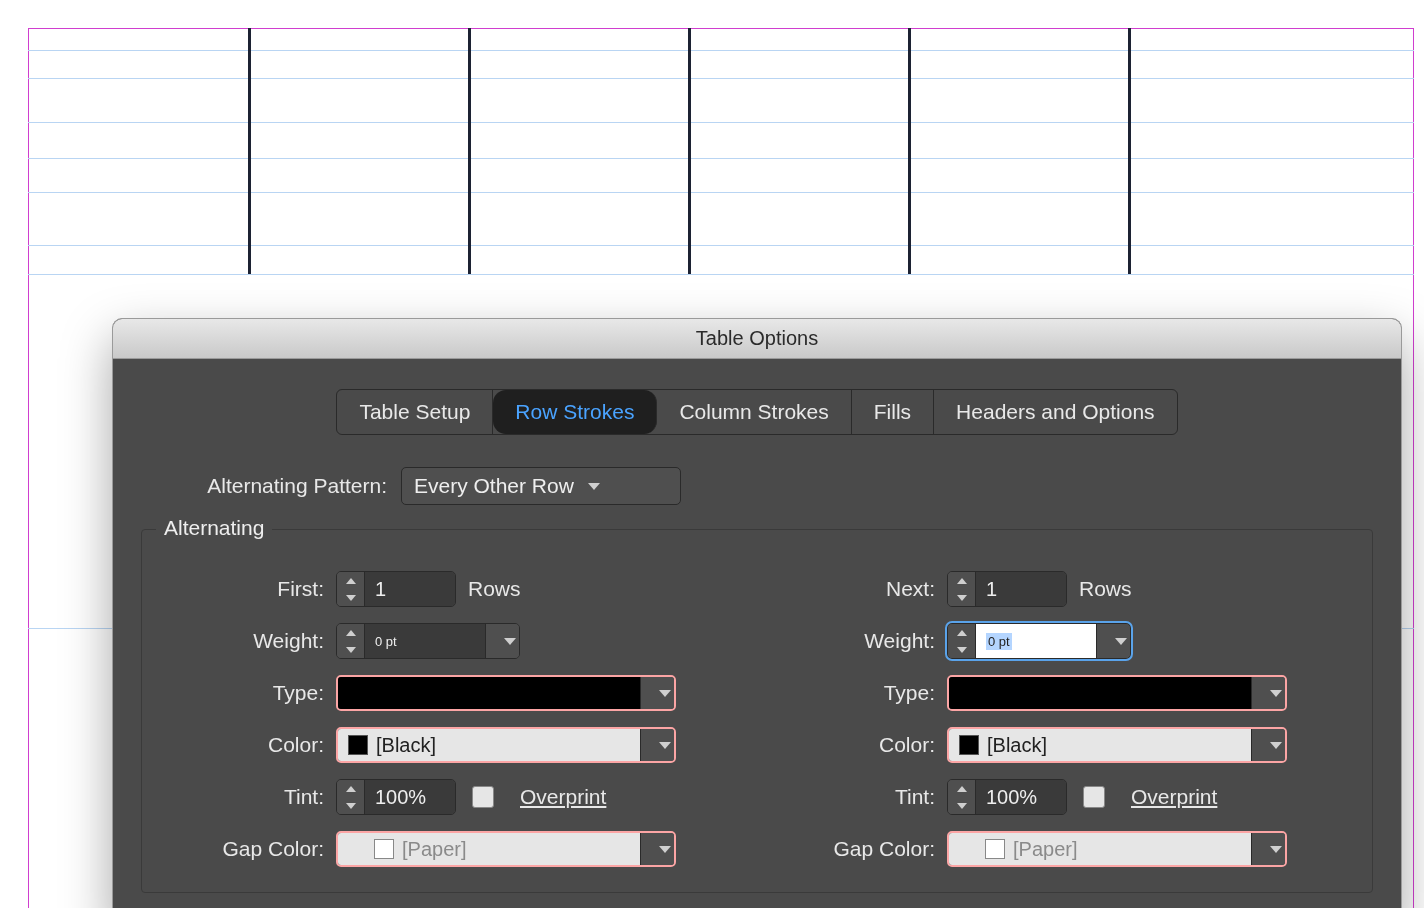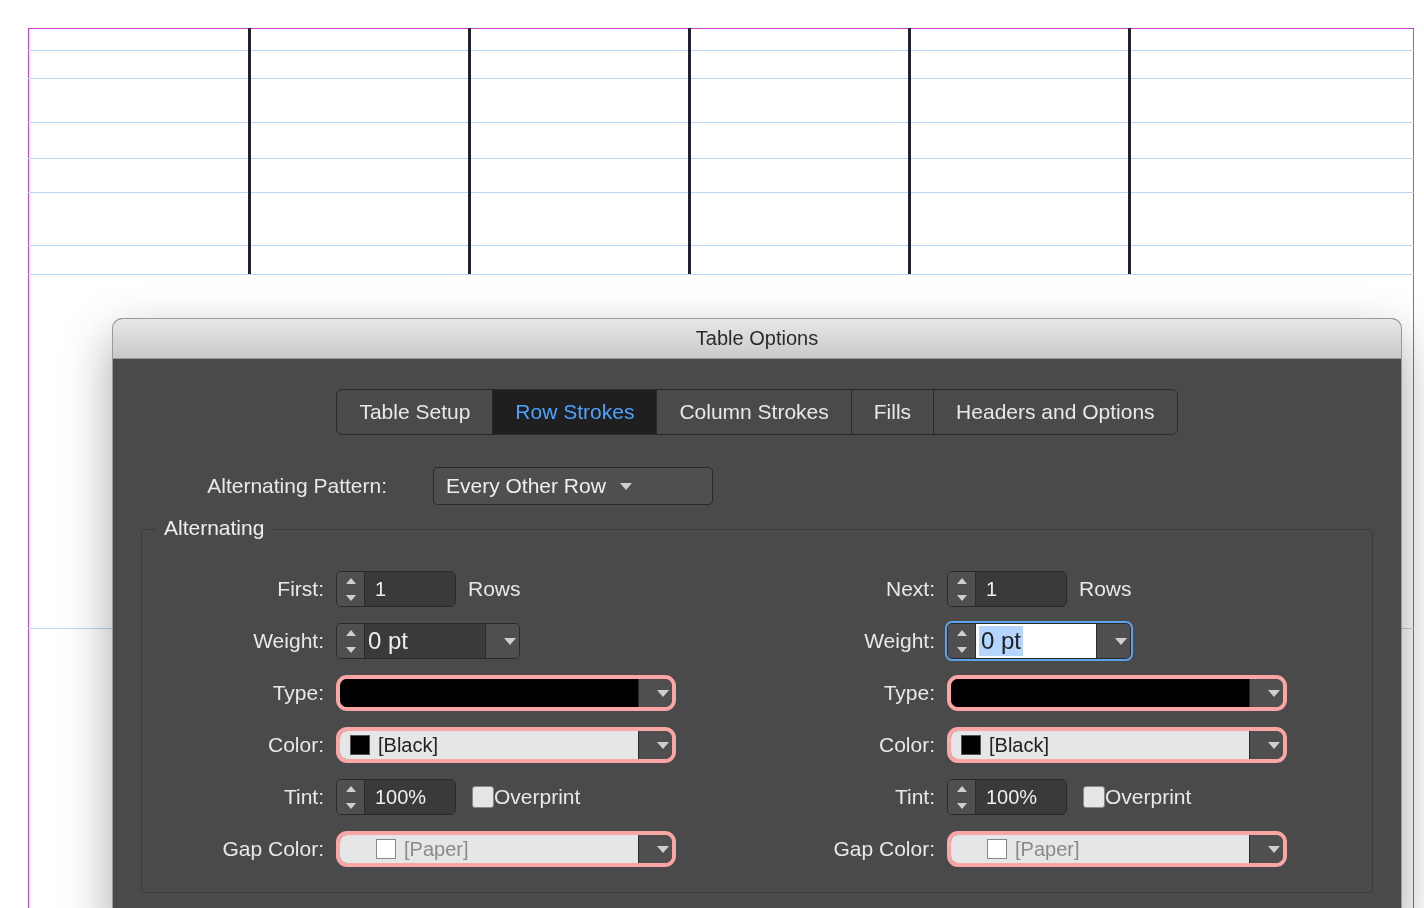--- a/index.html
+++ b/index.html
@@ -83,33 +83,33 @@
     padding: 10px 22px;
     font-size: 21px;
     color: #e8e8e8;
     border-right: 1px solid #2a2a2a;
     cursor: default;
   }
   .tab:last-child { border-right: none; }
   .tab.active {
     background: #1f1f1f;
     color: #4aa3ff;
+    border-radius: 13px;
   }
 
   .body {
     padding: 32px 28px 0 28px;
     color: #e8e8e8;
     font-size: 21px;
   }
 
   .row {
     display: flex;
     align-items: center;
     margin-bottom: 18px;
-    gap: 32px;
   }
   .label {
     width: 260px;
     text-align: right;
     padding-right: 14px;
     color: #e8e8e8;
   }
 
   .select {
     display: flex;
@@ -199,50 +199,50 @@
     color:#eee;
     padding: 0 10px;
     display:flex; align-items:center;
     min-width: 90px;
     font-size:20px;
   }
 
   .after { margin-left: 12px; }
 
   .combo {
-    display:flex; height:36px; border:4px solid #fca5a5; border-radius:11px; overflow:hidden;
+    display:flex; height:36px; border:2px solid #fca5a5; border-radius:5px; overflow:hidden;
     flex:1; max-width: 340px;
   }
   .combo-val {
     flex:1; background:#e6e6e6; color:#222; display:flex; align-items:center; padding:0 10px; font-size:20px;
   }
   .combo-val.dark { background:#000; }
   .combo-val.disabled { color:#8a8a8a;padding-left:36px; }
   .combo-btn {
     width:34px; background:#4f4f4f; display:flex; align-items:center; justify-content:center;
     border-left:1px solid #2a2a2a;
   }
   .swatch {
     width:20px; height:20px; border:1px solid #555; margin-right:8px;
     background:#000;
   }
   .swatch.paper { background:#fff; border:1px solid #888; }
 
   .checkbox {
-    display:flex; align-items:center; margin-left:16px; gap:0;
+    display:flex; align-items:center; margin-left:16px; gap:26px;text-decoration:underline;
   }
   .cb {
     width:22px; height:22px; background:#e6e6e6; border:1px solid #888; border-radius:3px;
   }
   .wcombo {
     display:flex; height:36px; border:1px solid #2a2a2a; border-radius:5px; overflow:hidden;
   }
   .wcombo .step-btns { border-right:1px solid #2a2a2a;}
   .wcombo .wval {
-    background:#3a3a3a; color:#eee; min-width:120px; display:flex; align-items:center; padding:0 3px; font-size:24px;
+    background:#3a3a3a; color:#eee; min-width:120px; display:flex; align-items:center; padding:0 10px; font-size:13px;
   }
   .wcombo .wval.sel { background:#fff; color:#222; }
   .wcombo .wval.sel span{ background:#b4d5ff; padding:1px 2px;}
   .wcombo.focused { outline:2px solid #5aa3ea; border-radius:5px;}
 </style>
 </head>
 <body>
 
 <div class="canvas">
   <div class="mag-frame"></div>

